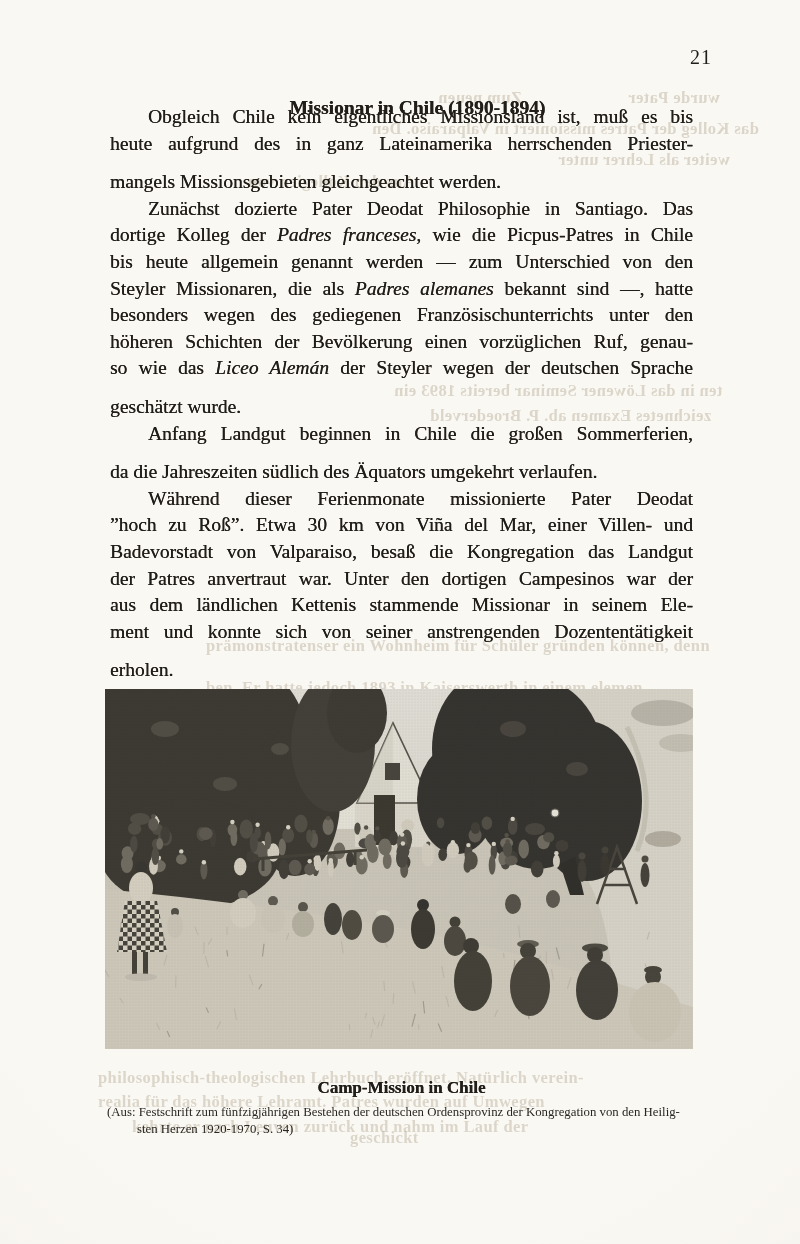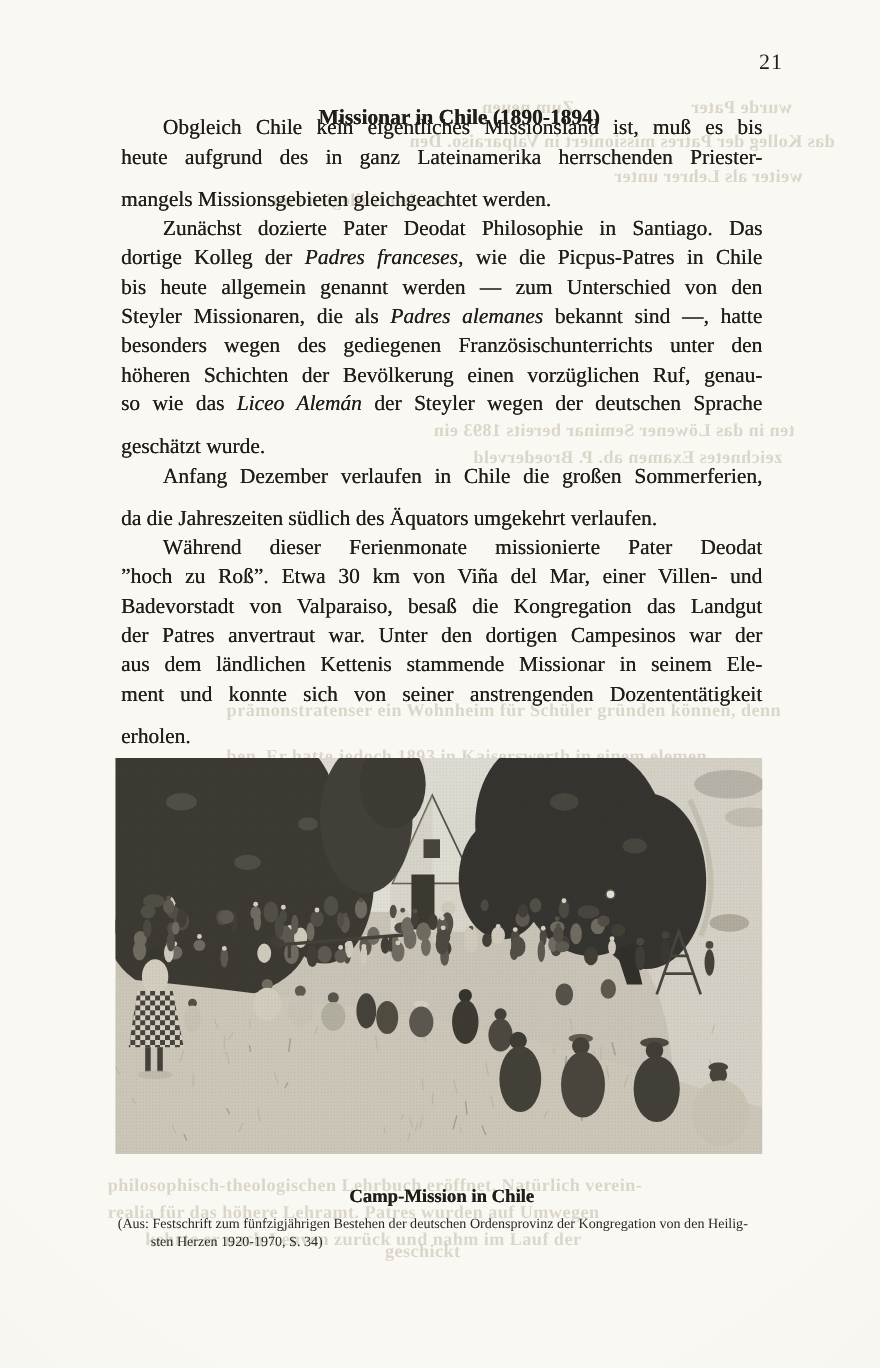--- a/index.html
+++ b/index.html
@@ -81,21 +81,21 @@
         <div class="tline"><span>heute aufgrund des in ganz Lateinamerika herrschenden Priester-</span></div>
         <div class="tline last"><span>mangels Missionsgebieten gleichgeachtet werden.</span></div>
         <div class="tline indent"><span>Zunächst dozierte Pater Deodat Philosophie in Santiago. Das</span></div>
         <div class="tline"><span>dortige Kolleg der </span><em>Padres franceses,</em><span> wie die Picpus-Patres in Chile</span></div>
         <div class="tline"><span>bis heute allgemein genannt werden — zum Unterschied von den</span></div>
         <div class="tline"><span>Steyler Missionaren, die als </span><em>Padres alemanes</em><span> bekannt sind —, hatte</span></div>
         <div class="tline"><span>besonders wegen des gediegenen Französischunterrichts unter den</span></div>
         <div class="tline"><span>höheren Schichten der Bevölkerung einen vorzüglichen Ruf, genau-</span></div>
         <div class="tline"><span>so wie das </span><em>Liceo Alemán</em><span> der Steyler wegen der deutschen Sprache</span></div>
         <div class="tline last"><span>geschätzt wurde.</span></div>
-        <div class="tline indent"><span>Anfang Dezember verlaufen in Chile die großen Sommerferien,</span></div>
+        <div class="tline indent"><span>Anfang Landgut beginnen in Chile die großen Sommerferien,</span></div>
         <div class="tline last"><span>da die Jahreszeiten südlich des Äquators umgekehrt verlaufen.</span></div>
         <div class="tline indent"><span>Während dieser Ferienmonate missionierte Pater Deodat</span></div>
         <div class="tline"><span>”hoch zu Roß”. Etwa 30 km von Viña del Mar, einer Villen- und</span></div>
         <div class="tline"><span>Badevorstadt von Valparaiso, besaß die Kongregation das Landgut</span></div>
         <div class="tline"><span>der Patres anvertraut war. Unter den dortigen Campesinos war der</span></div>
         <div class="tline"><span>aus dem ländlichen Kettenis stammende Missionar in seinem Ele-</span></div>
         <div class="tline"><span>ment und konnte sich von seiner anstrengenden Dozententätigkeit</span></div>
         <div class="tline last"><span>erholen.</span></div>
       </div>
 

